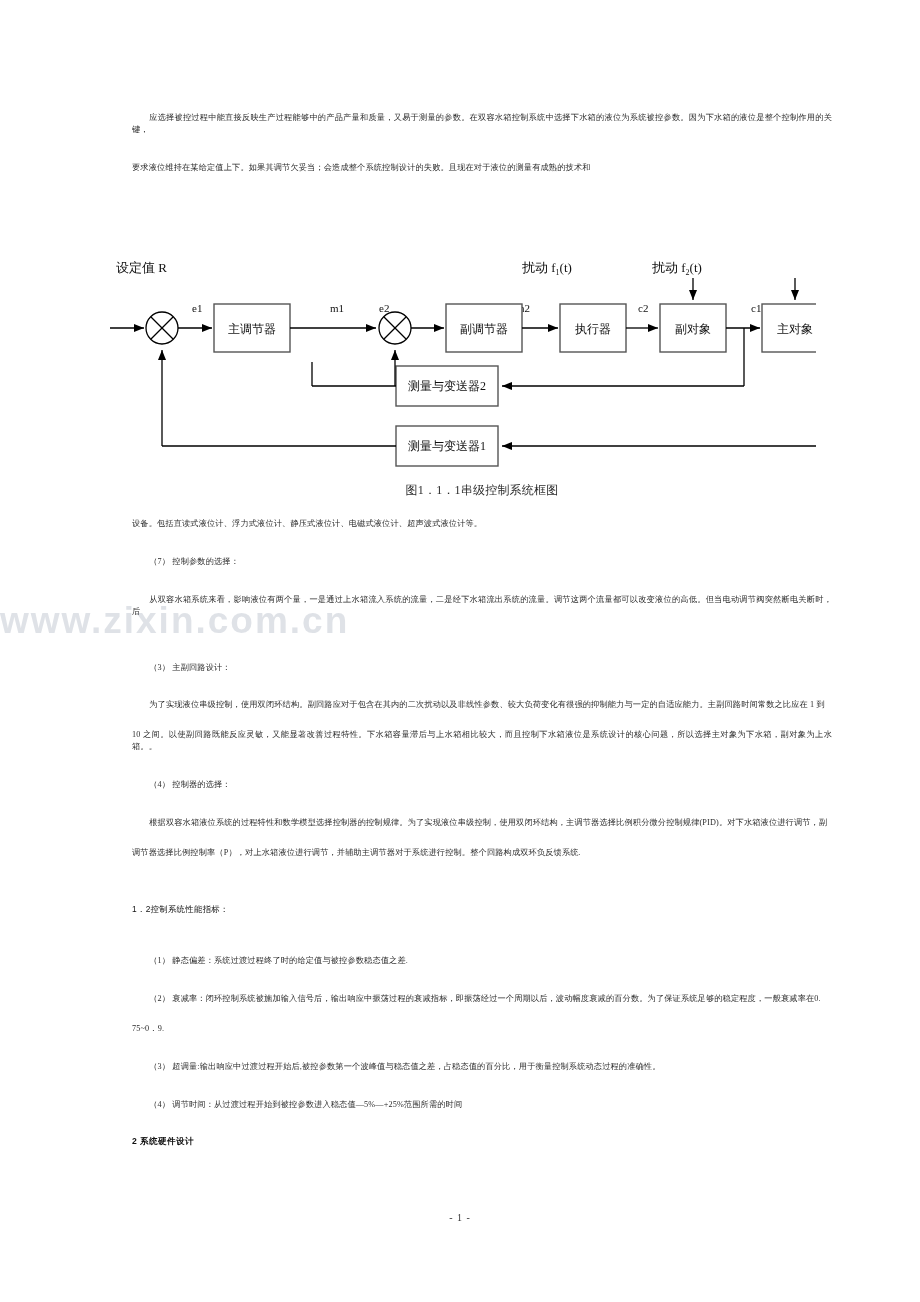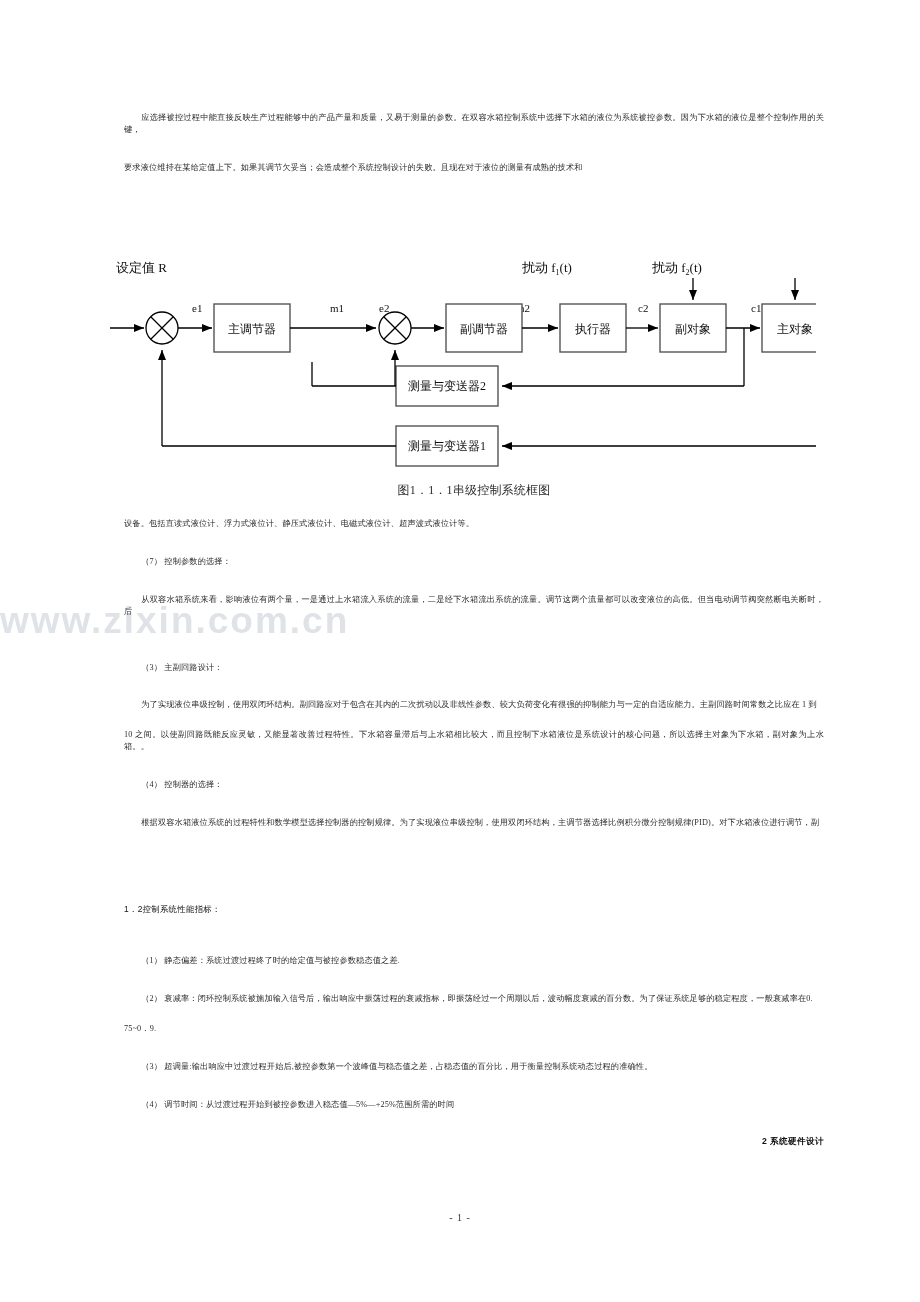--- a/index.html
+++ b/index.html
@@ -35,21 +35,21 @@
     color: rgba(150,160,175,0.30);
     user-select: none;
     pointer-events: none;
     z-index: 5;
     white-space: nowrap;
   }
 
   
   .content {
     position: absolute;
-    left: 124px;
+    left: 132px;
     top: 0;
     width: 700px;
     z-index: 2;
   }
   .para {
     font-size: 8.2px;
     line-height: 1.45;
     color: #2b2b2b;
     text-align: justify;
     font-family: "Liberation Serif", serif;
@@ -70,21 +70,21 @@
   .caption {
     font-size: 12px;
     text-align: center;
     color: #2b2b2b;
     letter-spacing: 0.2px;
   }
 
   .sect-title {
     font-size: 8.6px;
     font-weight: 700;
-    text-align: right;
+    text-align: left;
     letter-spacing: 0.4px;
     font-family: "Liberation Sans", sans-serif;
     color: #111;
   }
 
   .footer {
     position: absolute;
     left: 0;
     top: 1212px;
     width: 920px;
@@ -248,20 +248,21 @@
     <div class="para indent">（3） 主副回路设计：</div>
     <div class="gap-md"></div>
     <div class="para indent">为了实现液位串级控制，使用双闭环结构。副回路应对于包含在其内的二次扰动以及非线性参数、较大负荷变化有很强的抑制能力与一定的自适应能力。主副回路时间常数之比应在 1 到</div>
     <div class="gap-sm"></div>
     <div class="para">10 之间。以使副回路既能反应灵敏，又能显著改善过程特性。下水箱容量滞后与上水箱相比较大，而且控制下水箱液位是系统设计的核心问题，所以选择主对象为下水箱，副对象为上水箱。。</div>
     <div class="gap-md"></div>
     <div class="para indent">（4） 控制器的选择：</div>
     <div class="gap-md"></div>
     <div class="para indent">根据双容水箱液位系统的过程特性和数学模型选择控制器的控制规律。为了实现液位串级控制，使用双闭环结构，主调节器选择比例积分微分控制规律(PID)。对下水箱液位进行调节，副</div>
     <div class="gap-sm"></div>
+    <div class="para">调节器选择比例控制率（P），对上水箱液位进行调节，并辅助主调节器对于系统进行控制。整个回路构成双环负反馈系统.</div>
   </div>
 
   <div class="content" style="top:904px;">
     <div class="bold-head">1．2控制系统性能指标：</div>
     <div class="gap-lg"></div>
     <div class="para indent">（1） 静态偏差：系统过渡过程终了时的给定值与被控参数稳态值之差.</div>
     <div class="gap-md"></div>
     <div class="para indent">（2） 衰减率：闭环控制系统被施加输入信号后，输出响应中振荡过程的衰减指标，即振荡经过一个周期以后，波动幅度衰减的百分数。为了保证系统足够的稳定程度，一般衰减率在0.</div>
     <div class="gap-sm"></div>
     <div class="para">75~0．9.</div>

